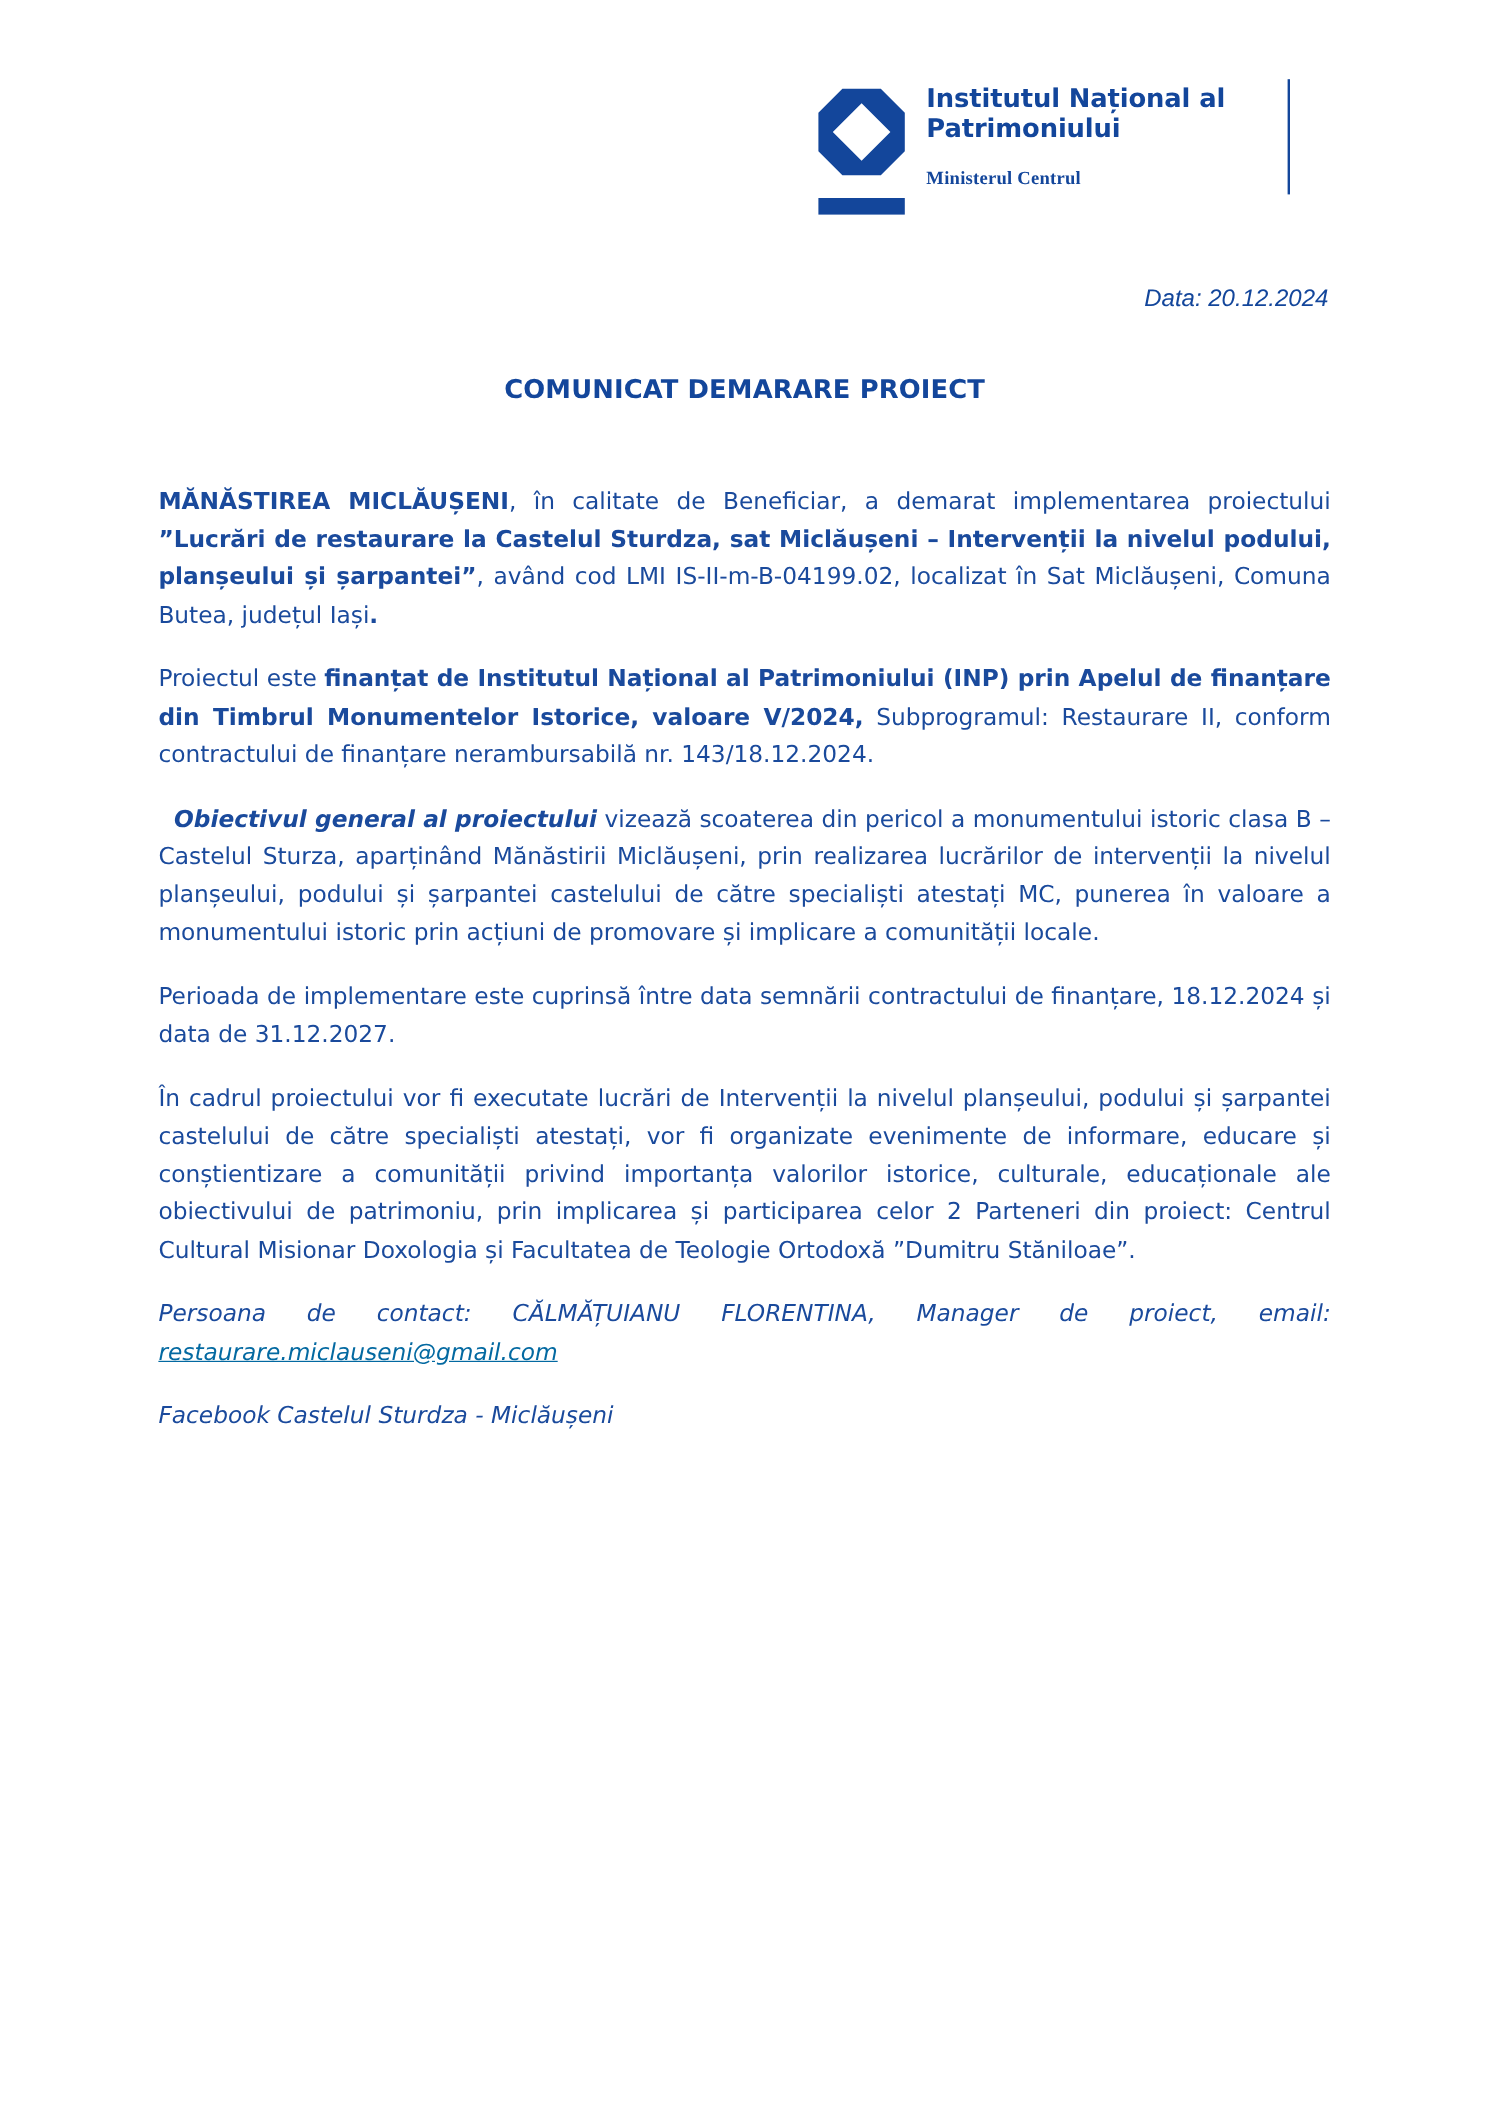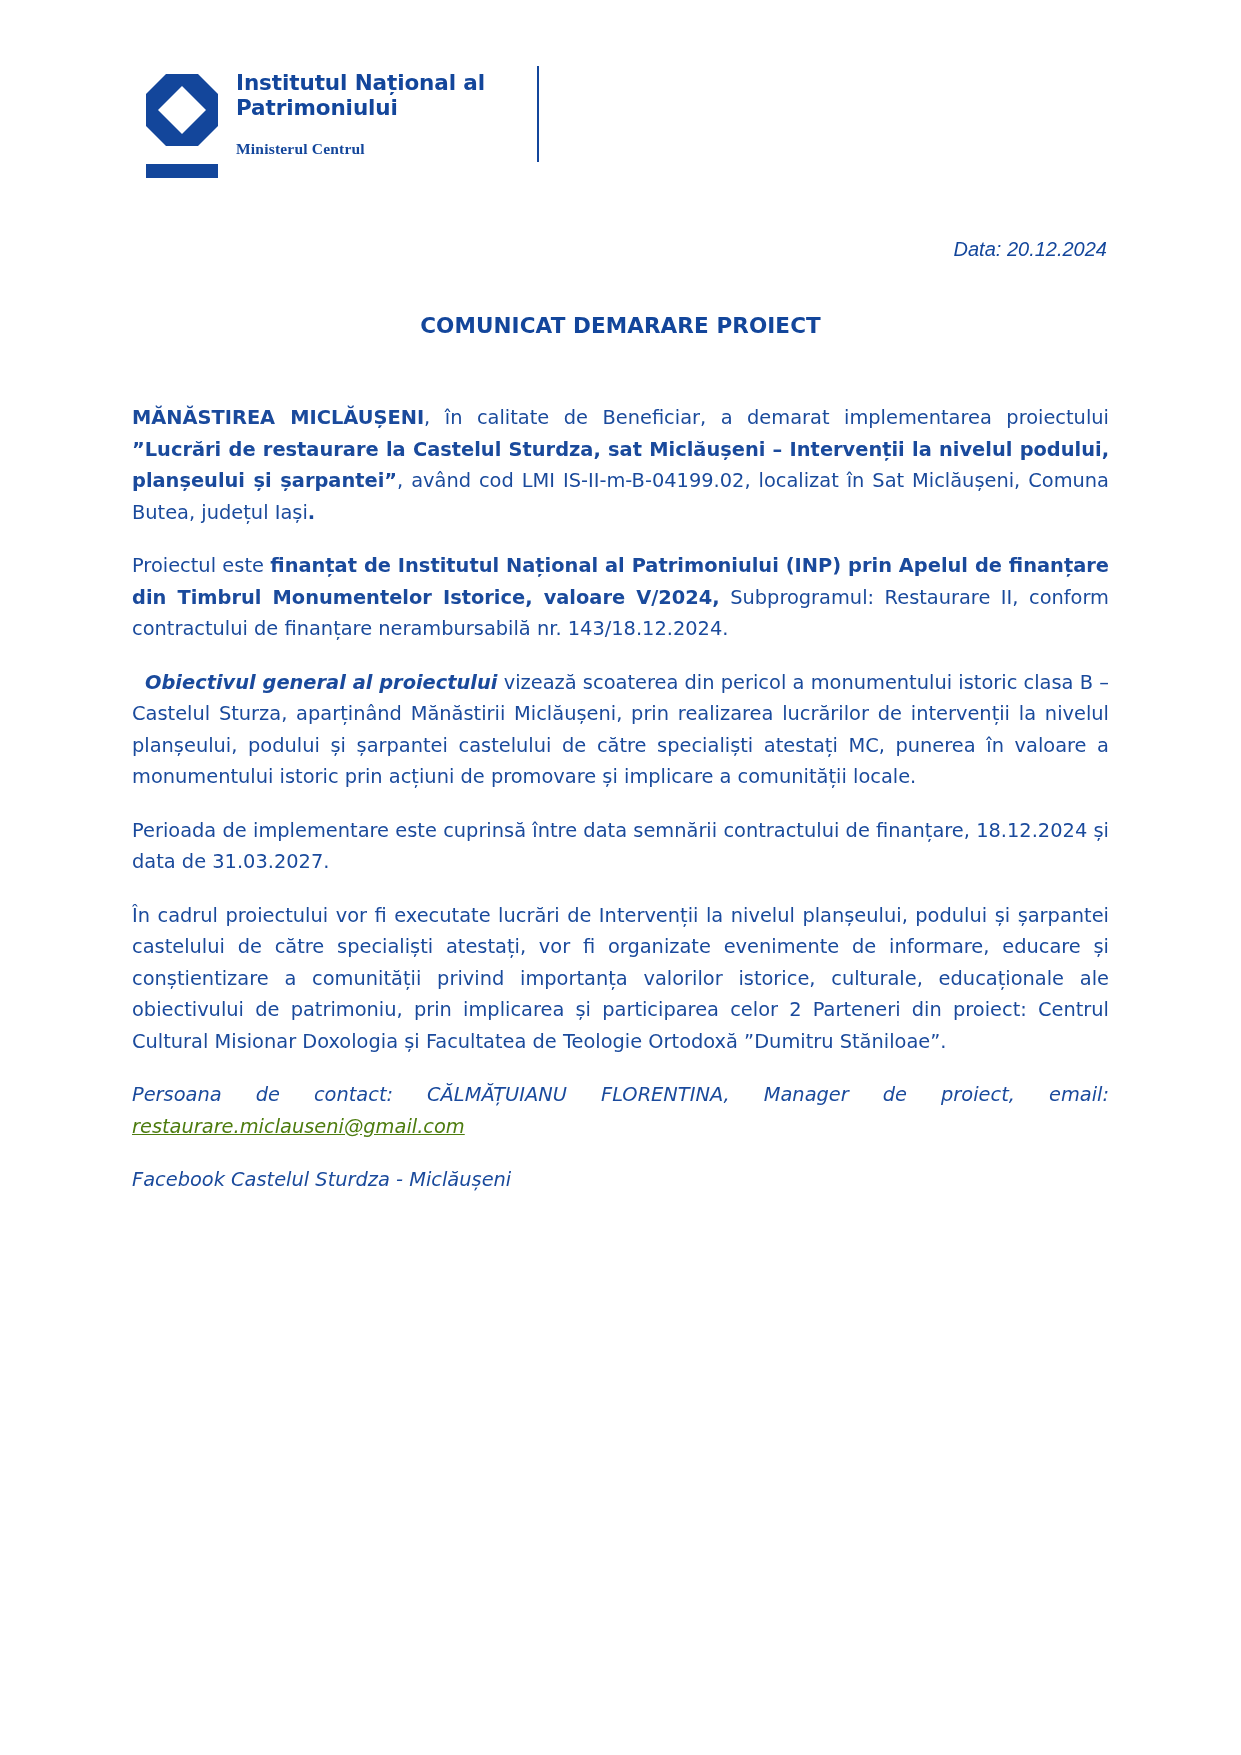--- a/index.html
+++ b/index.html
@@ -22,20 +22,21 @@
     position: relative;
   }
 
   
   .logo-bar {
     display: flex;
     align-items: flex-start;
     gap: 18px;
     height: 118px;
     margin-left: 12px;
+    justify-content: flex-end;
   }
   .logo-block {
     display: flex;
     align-items: flex-start;
     gap: 16px;
   }
   .logo-mark-inp {
     width: 76px;
     flex: 0 0 76px;
     padding-top: 14px;
@@ -108,21 +109,21 @@
     text-align: justify;
     text-justify: inter-word;
     margin: 0 0 22px 0;
     hyphens: none;
   }
   p.para:last-child { margin-bottom: 0; }
   .b { font-weight: bold; }
   .i { font-style: italic; }
   .bi { font-weight: bold; font-style: italic; margin-left: 13px; }
   a.email {
-    color: #4d7c0f;
+    color: #0369a1;
     text-decoration: underline;
     font-style: italic;
   }
 </style>
 </head>
 <body>
 
 <div class="page">
 
   <div class="logo-bar">
@@ -155,21 +156,21 @@
 
   <div class="body-wrap">
 
     <p class="para"><span class="b">MĂNĂSTIREA MICLĂUȘENI</span><span>, în calitate de Beneficiar, a demarat implementarea proiectului </span><span class="b">”Lucrări de restaurare la Castelul Sturdza, sat Miclăușeni – Intervenții la nivelul podului, planșeului și șarpantei”</span><span>, având cod LMI IS-II-m-B-04199.02, localizat în Sat Miclăușeni, Comuna Butea, județul Iași</span><span class="b">.</span></p>
 
     <p class="para"><span>Proiectul este </span><span class="b">finanțat de Institutul Național al Patrimoniului (INP) prin Apelul de finanțare din Timbrul Monumentelor Istorice, valoare V/2024,</span><span> Subprogramul: Restaurare II, conform contractului de finanțare nerambursabilă nr. 143/18.12.2024.</span></p>
 
     <p class="para"><span class="bi">Obiectivul general al proiectului</span><span> vizează scoaterea din pericol a monumentului istoric clasa B – Castelul Sturza, aparținând Mănăstirii Miclăușeni, prin realizarea lucrărilor de intervenții la nivelul planșeului, podului și șarpantei castelului de către specialiști atestați MC, punerea în valoare a monumentului istoric prin acțiuni de promovare și implicare a comunității locale.</span></p>
 
 
-    <p class="para">Perioada de implementare este cuprinsă între data semnării contractului de finanțare, 18.12.2024 și data de 31.03.2027.</p>
+    <p class="para">Perioada de implementare este cuprinsă între data semnării contractului de finanțare, 18.12.2024 și data de 31.12.2027.</p>
 
     <p class="para">În cadrul proiectului vor fi executate lucrări de Intervenții la nivelul planșeului, podului și șarpantei castelului de către specialiști atestați, vor fi organizate evenimente de informare, educare și conștientizare a comunității privind importanța valorilor istorice, culturale, educaționale ale obiectivului de patrimoniu, prin implicarea și participarea celor 2 Parteneri din proiect: Centrul Cultural Misionar Doxologia și Facultatea de Teologie Ortodoxă ”Dumitru Stăniloae”.</p>
 
     <p class="para i"><span>Persoana de contact: CĂLMĂȚUIANU FLORENTINA, Manager de proiect, email: </span><a class="email" href="#">restaurare.miclauseni@gmail.com</a></p>
 
     <p class="para i">Facebook Castelul Sturdza - Miclăușeni</p>
 
   </div>
 
 </div>

